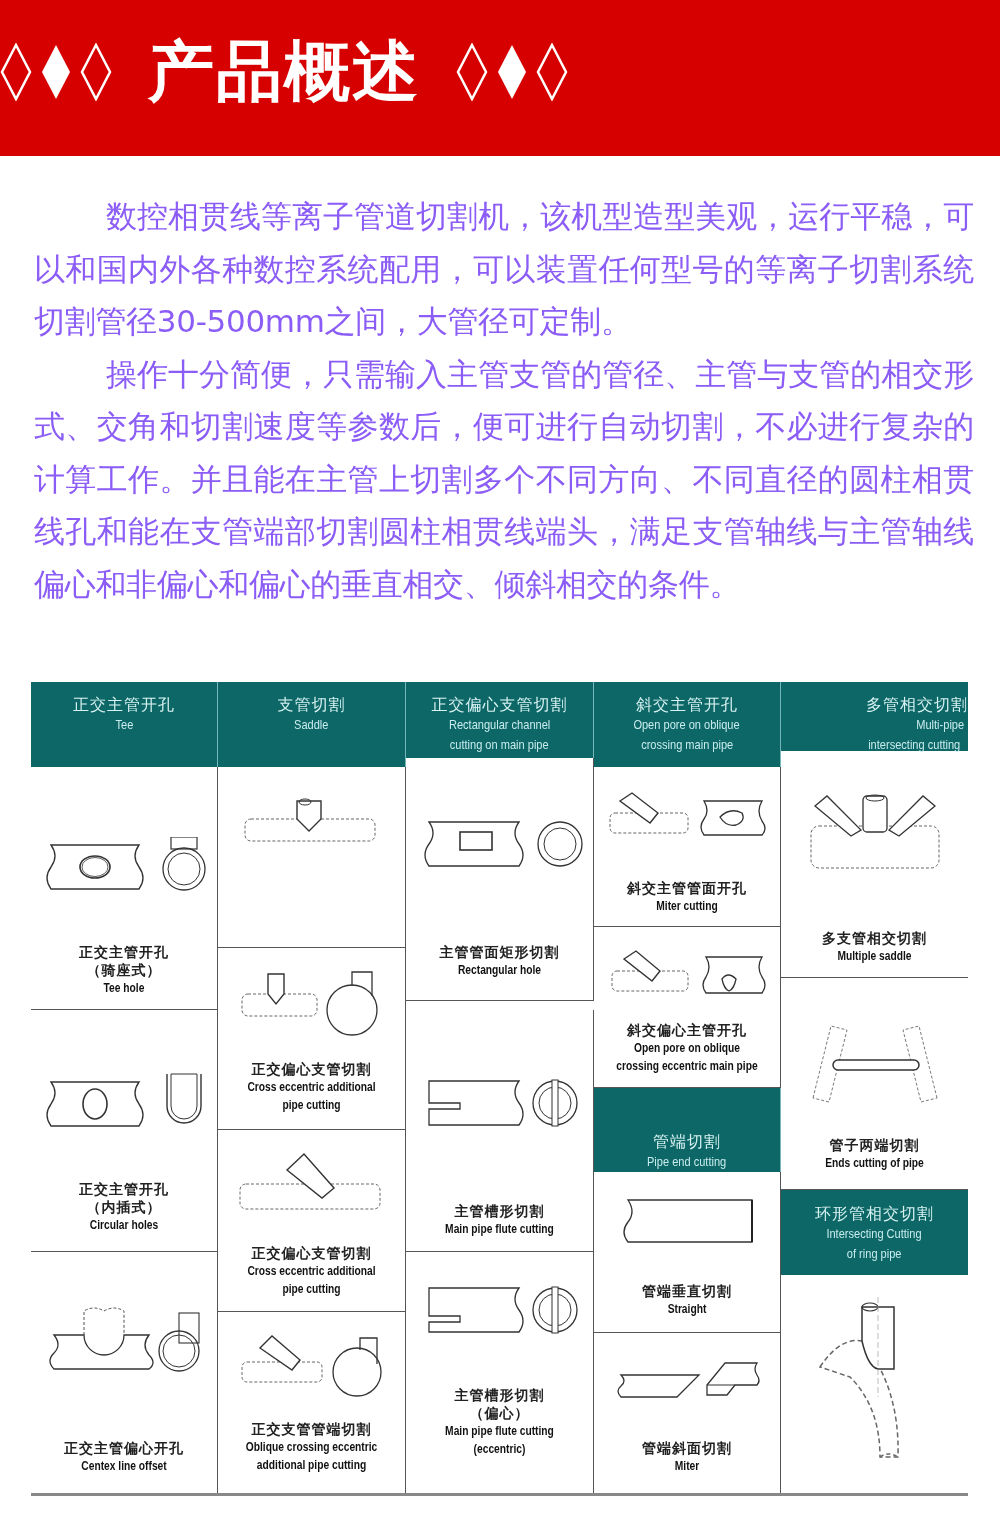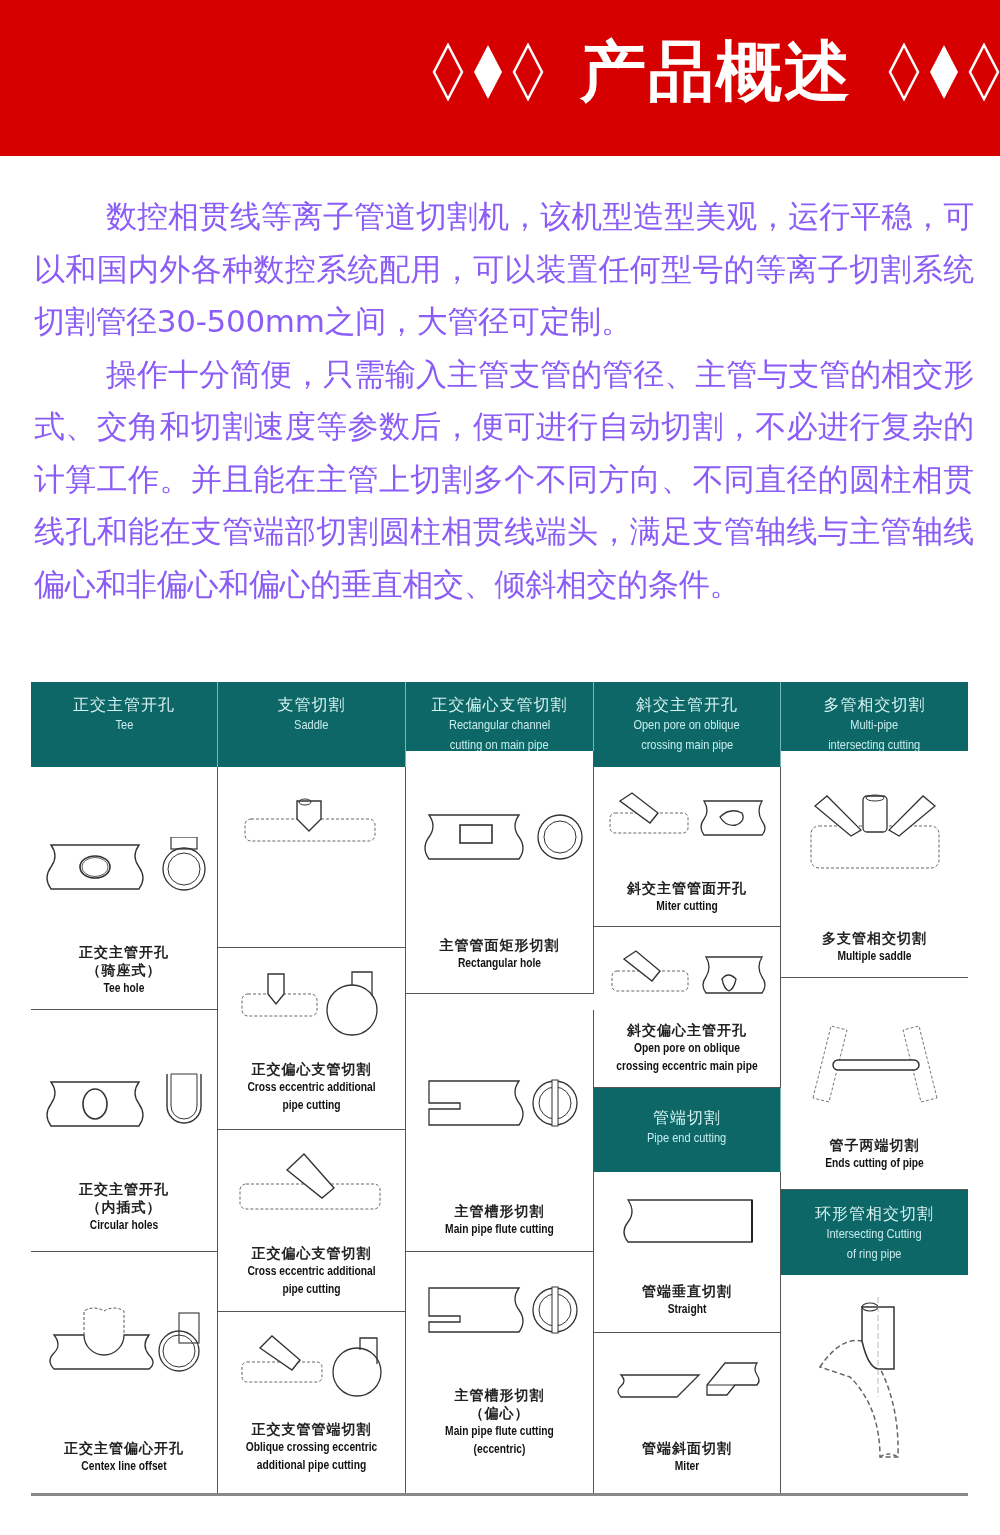--- a/index.html
+++ b/index.html
@@ -1,19 +1,19 @@
 <!DOCTYPE html>
 <html><head>
 <meta charset="utf-8">
 <style>
   * { box-sizing: border-box; margin: 0; padding: 0; }
   html, body { width: 1000px; height: 1535px; background: #ffffff; overflow: hidden; }
   body { position: relative; font-family: "DejaVu Sans", "Liberation Sans", sans-serif; color: #222; }
 
-  .banner { position: absolute; left: 0; top: 0; width: 1000px; height: 156px; background: #d70000; display: flex; align-items: center; justify-content: flex-end; }
+  .banner { position: absolute; left: 0; top: 0; width: 1000px; height: 156px; background: #d70000; display: flex; align-items: center; justify-content: flex-start; }
   .banner-inner { display: flex; align-items: center; gap: 10px; margin-top: -12px; }
   .diamond { width: 32px; height: 58px; display: inline-block; }
   .diamond svg { width: 100%; height: 100%; display: block; }
   .banner-title { color: #fff; font-size: 66px; font-weight: bold; letter-spacing: 2px; margin: 0 26px; font-family: "DejaVu Sans", sans-serif; }
   .dgroup { display: flex; gap: 8px; }
 
   .intro { position: absolute; left: 34px; top: 190px; width: 940px; font-size: 31px; line-height: 52.5px; color: #8b5cf6; font-family: "DejaVu Sans", sans-serif; letter-spacing: -0.3px; }
   .intro p { text-indent: 72px; text-align: justify; }
 
   .grid { position: absolute; left: 31px; top: 682px; width: 937px; height: 813px; }
@@ -91,21 +91,21 @@
   <div class="head" style="left:375px;top:0;width:188px;height:85px;">
     <div class="cn">正交偏心支管切割</div>
     <div class="en">Rectangular channel</div>
     <div class="en">cutting on main pipe</div>
   </div>
   <div class="head" style="left:563px;top:0;width:187px;height:85px;">
     <div class="cn">斜交主管开孔</div>
     <div class="en">Open pore on oblique</div>
     <div class="en">crossing main pipe</div>
   </div>
-  <div class="head" style="left:750px;top:0;width:187px;height:69px;border-right:none;">
+  <div class="head" style="left:750px;top:0;width:187px;height:69px;border-right:none;align-items:flex-end;">
     <div class="cn">多管相交切割</div>
     <div class="en">Multi-pipe</div>
     <div class="en">intersecting cutting</div>
   </div>
 
   <div class="cell" style="left:0;top:85px;width:187px;height:243px;">
     <div class="illus" style="top:70px;">
       <svg width="170" height="60" viewBox="0 0 170 60">
         <path d="M12,8 H100 q-8,11 0,22 q8,11 0,22 H12 q-8,-11 0,-22 q8,-11 0,-22 Z" fill="none" stroke="#333" stroke-width="1.3"></path>
         <ellipse cx="56" cy="30" rx="15" ry="11" fill="none" stroke="#333" stroke-width="1.6"></ellipse>
@@ -199,21 +199,21 @@
         <path d="M128,20 V8 H145 V34" fill="none" stroke="#333" stroke-width="1.3"></path>
       </svg>
     </div>
     <div class="cap" style="top:108px;">
       <div class="cn">正交支管管端切割</div>
       <div class="en">Oblique crossing eccentric</div>
       <div class="en">additional pipe cutting</div>
     </div>
   </div>
 
-  <div class="cell" style="left:375px;top:69px;width:188px;height:243px;">
+  <div class="cell" style="left:375px;top:76px;width:188px;height:243px;">
     <div class="illus" style="top:58px;">
       <svg width="170" height="55" viewBox="0 0 170 55">
         <path d="M14,6 H104 q-8,11 0,22 q8,11 0,22 H14 q-8,-11 0,-22 q8,-11 0,-22 Z" fill="none" stroke="#333" stroke-width="1.3"></path>
         <rect x="45" y="16" width="32" height="18" fill="none" stroke="#333" stroke-width="1.6"></rect>
         <circle cx="145" cy="28" r="22" fill="none" stroke="#333" stroke-width="1.3"></circle>
         <circle cx="145" cy="28" r="16" fill="none" stroke="#333" stroke-width="1"></circle>
       </svg>
     </div>
     <div class="cap" style="top:185px;">
       <div class="cn">主管管面矩形切割</div>
@@ -273,21 +273,21 @@
         <path d="M104,8 H160 q-6,10 0,20 q6,8 0,16 H104 q-6,-8 0,-16 q6,-10 0,-20 Z" fill="none" stroke="#333" stroke-width="1.3"></path>
         <path d="M120,30 q6,-8 14,0 q-2,10 -7,12 q-5,-2 -7,-12 Z" fill="none" stroke="#333" stroke-width="1.3"></path>
       </svg>
     </div>
     <div class="cap" style="top:94px;">
       <div class="cn">斜交偏心主管开孔</div>
       <div class="en">Open pore on oblique</div>
       <div class="en">crossing eccentric main pipe</div>
     </div>
   </div>
-  <div class="head" style="left:563px;top:406px;width:187px;height:84px;">
+  <div class="head" style="left:563px;top:406px;width:187px;height:84px;justify-content:flex-end;">
     <div class="cn" style="margin-top:20px;">管端切割</div>
     <div class="en">Pipe end cutting</div>
   </div>
   <div class="cell" style="left:563px;top:490px;width:187px;height:161px;">
     <div class="illus" style="top:24px;">
       <svg width="150" height="50" viewBox="0 0 150 50">
         <path d="M16,4 H140 V46 H16 q-8,-10 0,-20 q8,-10 0,-22 Z" fill="none" stroke="#333" stroke-width="1.3"></path>
         <line x1="140" y1="4" x2="140" y2="46" stroke="#222" stroke-width="2"></line>
       </svg>
     </div>

